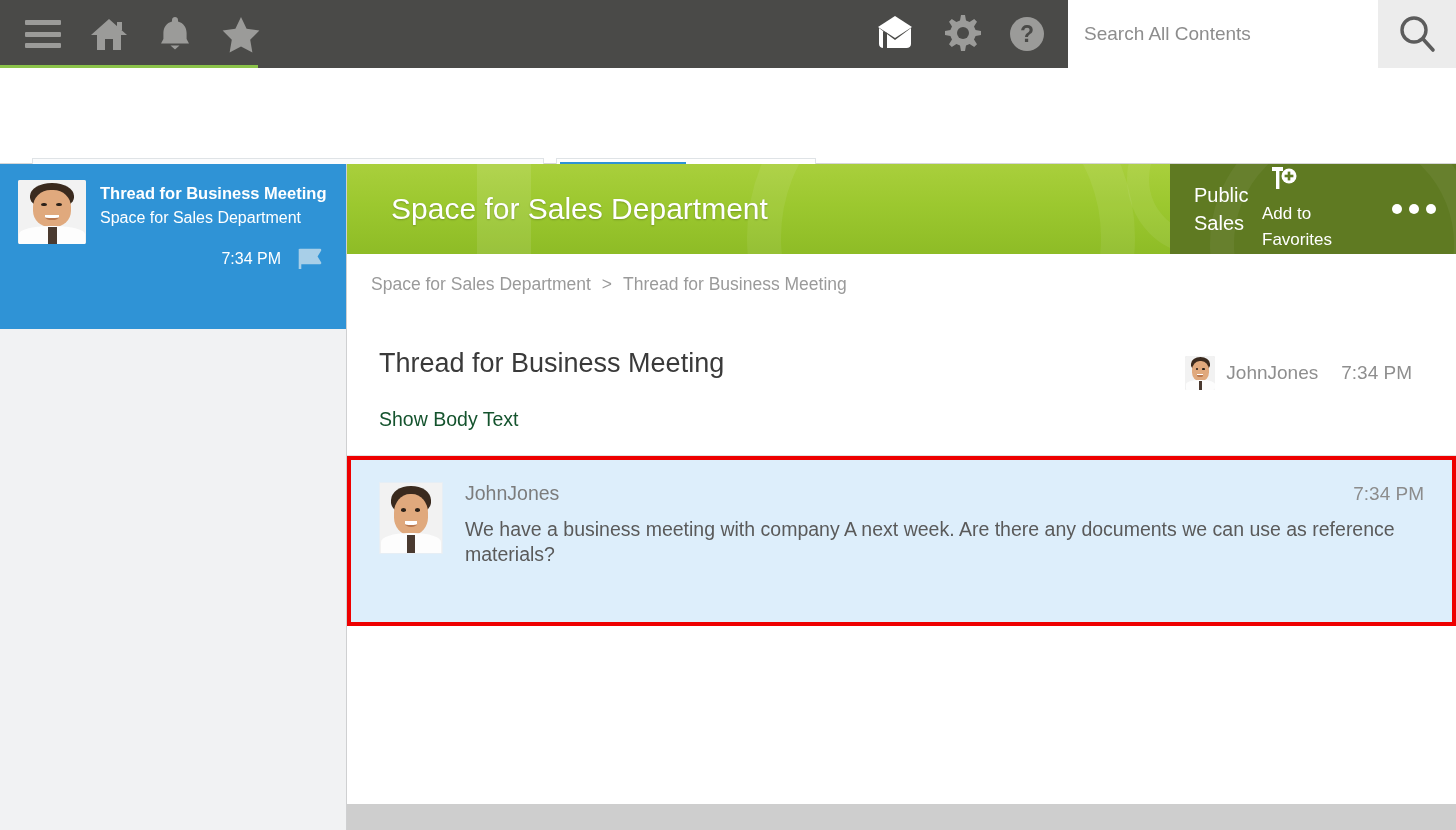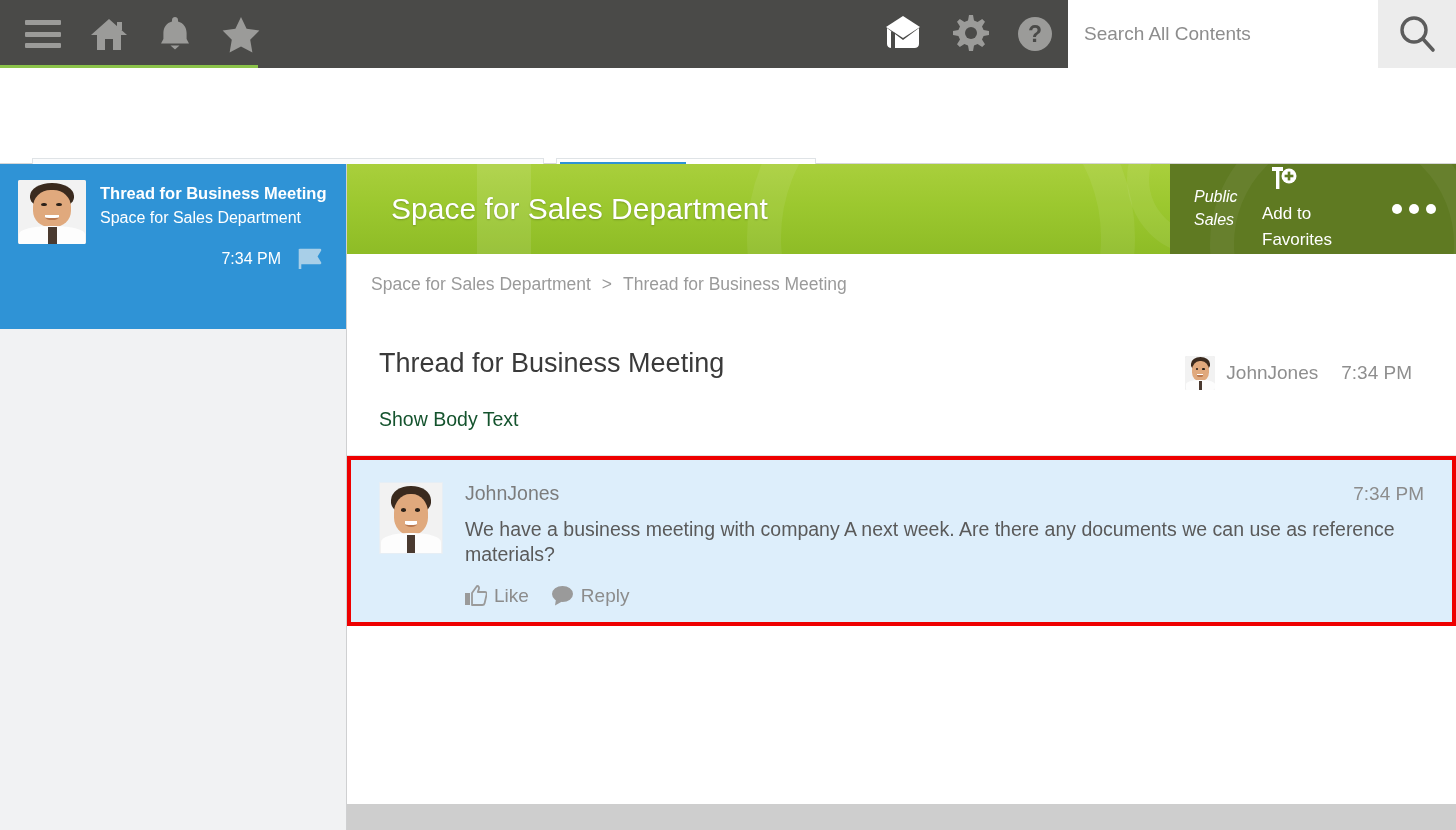--- a/index.html
+++ b/index.html
@@ -28,21 +28,21 @@
     cursor: pointer;
   }
   .hamburger { width: 36px; height: 28px; display: flex; flex-direction: column; justify-content: space-between; }
   .hamburger span { display: block; height: 5px; background: #9b9b99; border-radius: 1px; }
 
   .topbar-spacer { flex: 1; }
 
   .right-icons { display: flex; align-items: center; }
   .ricon { width: 66px; height: 68px; display: flex; align-items: center; justify-content: center; cursor: pointer; }
 
-  .searchwrap { display: flex; height: 68px; align-items: flex-end; }
+  .searchwrap { display: flex; height: 68px; align-items: flex-end; margin-left: 8px; }
   .search-field {
     width: 310px; height: 68px; background: #ffffff; border: none; outline: none;
     font-size: 19px; color: #333; padding: 0 16px;
     font-family: "Liberation Sans", sans-serif;
   }
   .search-field::placeholder { color: #8d8d8d; }
   .search-btn {
     width: 78px; height: 68px; background: #ececec;
     display: flex; align-items: center; justify-content: center; cursor: pointer;
     border: none;
@@ -133,21 +133,21 @@
     padding-left: 44px; text-shadow: 0 1px 2px rgba(0,0,0,0.22);
   }
   .banner-dark {
     width: 286px; background: #5f7a22; display: flex; align-items: center;
     color: #fff; position: relative; overflow: hidden;
   }
   .banner-dark::before {
     content: ""; position: absolute; left: 40px; top: -54px; width: 220px; height: 220px;
     border-radius: 50%; border: 24px solid rgba(255,255,255,0.05);
   }
-  .bd-public { position: relative; z-index: 2; font-size: 16px; line-height: 1.42; width: 92px; padding-left: 24px; font-style: italic; }
+  .bd-public { position: relative; z-index: 2; font-size: 20px; line-height: 1.42; width: 92px; padding-left: 24px; }
   .bd-fav { position: relative; z-index: 2; width: 104px; cursor: pointer; }
   .bd-fav-label { font-size: 17px; line-height: 1.4; margin-top: 2px; }
   .bd-dots { position: relative; z-index: 2; display: flex; gap: 7px; margin-left: 26px; cursor: pointer; }
   .bd-dots i { width: 10px; height: 10px; border-radius: 50%; background: #fff; display: block; }
 
   .breadcrumb {
     height: 60px; display: flex; align-items: center; padding-left: 24px;
     font-size: 17.5px; color: #9a9a9a; border-bottom: none;
   }
   .bc-sep { margin: 0 11px; }
@@ -424,35 +424,19 @@
             <div class="shirt"></div>
             <div class="tie"></div>
           </div>
       </div>
       <div class="hl-body">
         <div class="hl-top">
           <span class="hl-name">JohnJones</span>
           <span class="hl-time">7:34 PM</span>
         </div>
         <div class="hl-text">We have a business meeting with company A next week. Are there any documents we can use as reference materials?</div>
-        <div class="hl-actions">
-          <span class="hl-act">
-            <svg width="22" height="21" viewBox="0 0 22 21">
-              <rect x="0" y="8" width="5" height="12" fill="#9a9a9a"></rect>
-              <path d="M7 20 L7 8 L12 1 C13.8 1 14.4 2.4 13.8 4.2 L12.8 7 L20 7 C21.4 7 22 8 21.6 9.4 L19.6 18.2 C19.3 19.5 18.4 20 17.2 20 Z" fill="none" stroke="#9a9a9a" stroke-width="1.8" stroke-linejoin="round"></path>
-            </svg>
-            <span>Like</span>
-          </span>
-          <span class="hl-act">
-            <svg width="23" height="21" viewBox="0 0 23 21">
-              <ellipse cx="11.5" cy="9" rx="10.5" ry="8" fill="#9a9a9a"></ellipse>
-              <path d="M5 14 L4 20.5 L11 16.5 Z" fill="#9a9a9a"></path>
-            </svg>
-            <span>Reply</span>
-          </span>
-        </div>
       </div>
     </div>
 
     <div class="main-bottom"></div>
   </div>
 
 </div>
 
 </body></html>

